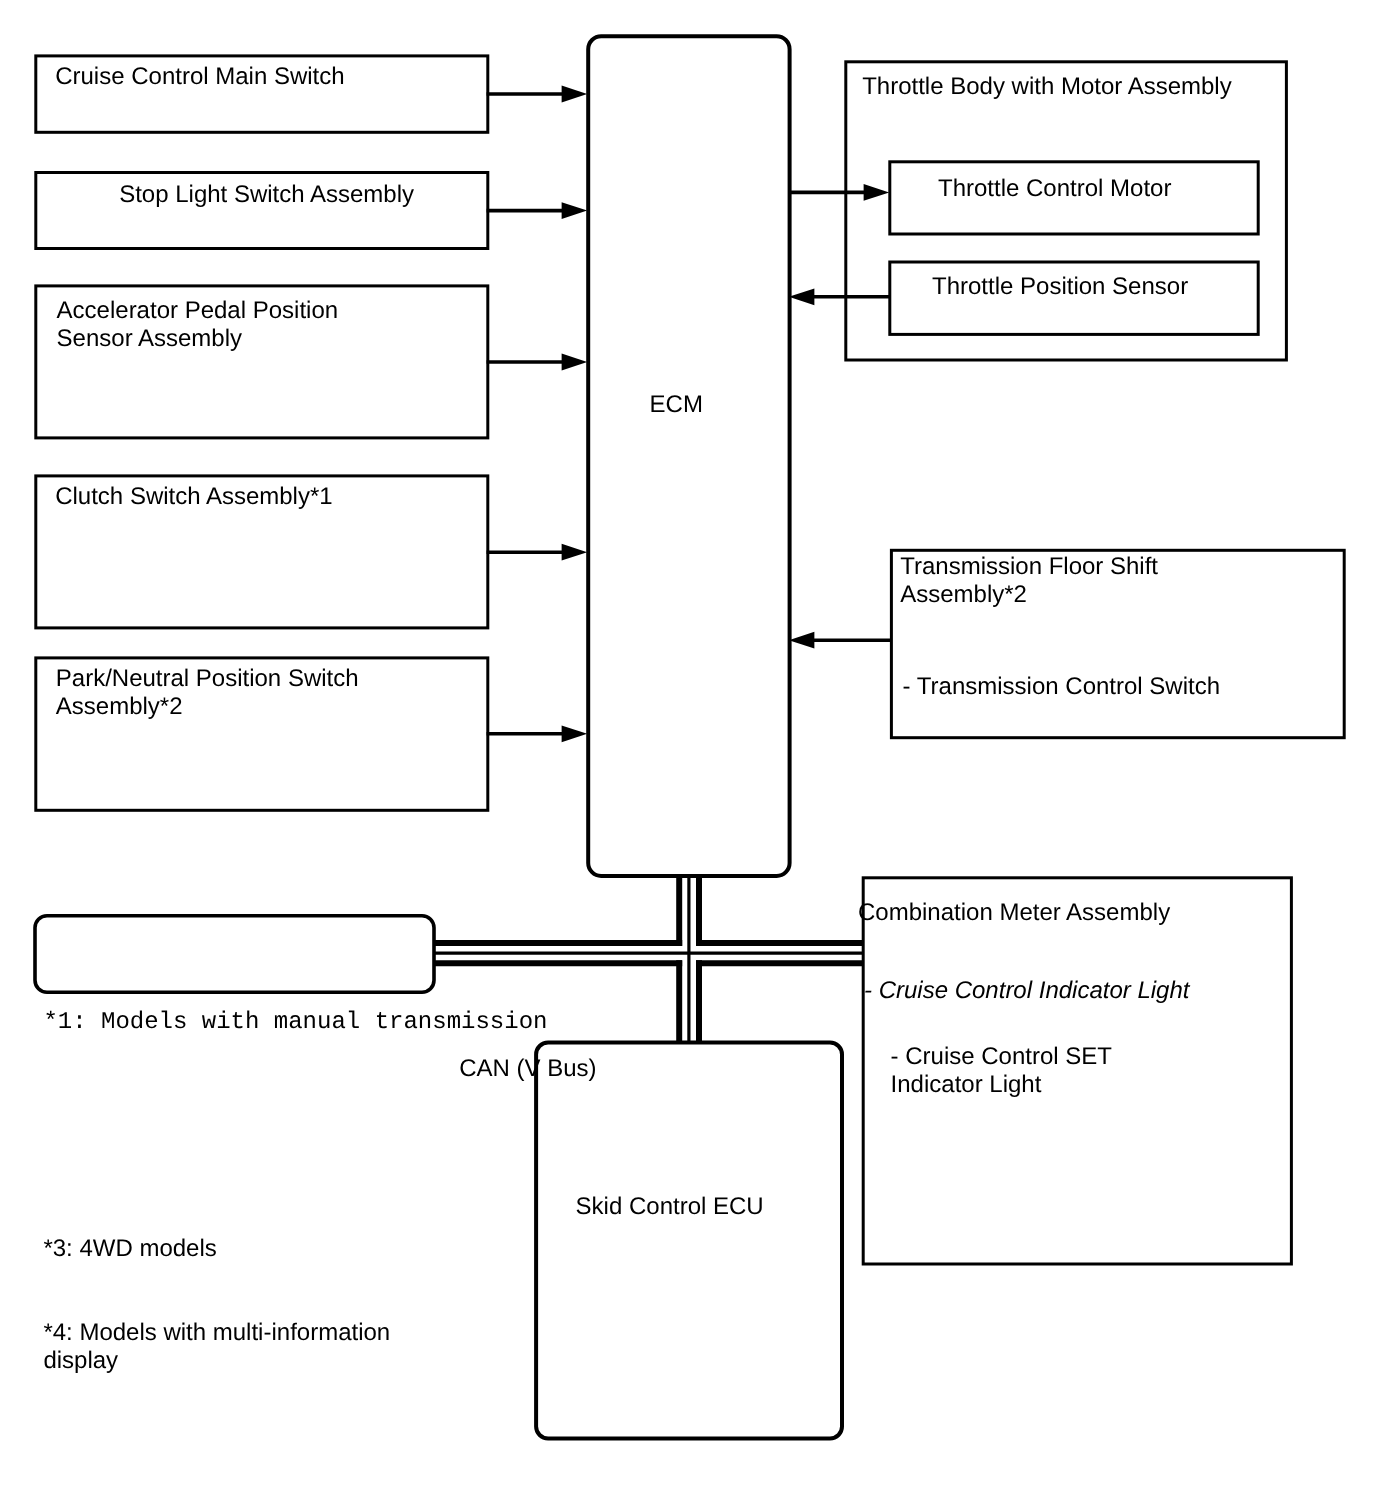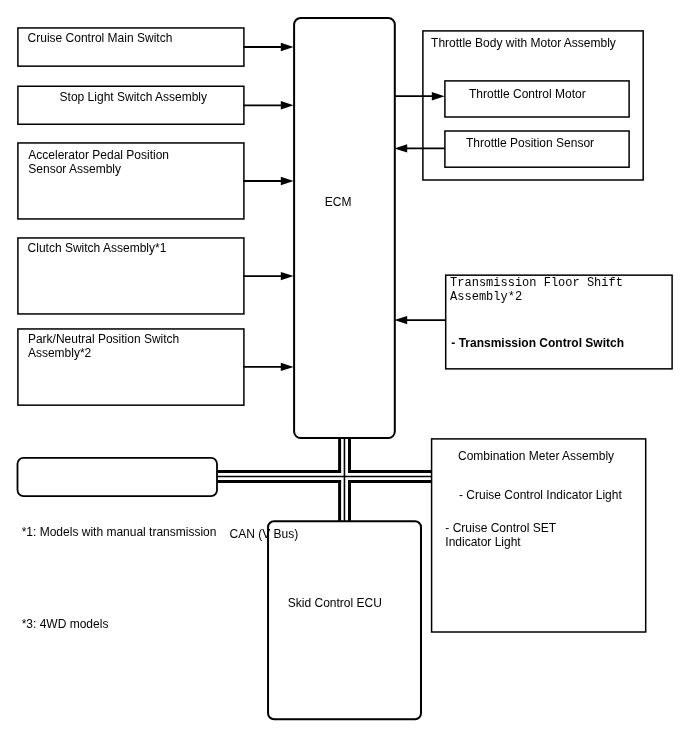--- a/index.html
+++ b/index.html
@@ -79,24 +79,26 @@
 <div class="lbl" style="left:27.60px;top:89.70px;margin-left:32px;">Stop Light Switch Assembly</div>
 <div class="lbl" style="left:28.30px;top:148.10px;">Accelerator Pedal Position
 Sensor Assembly</div>
 <div class="lbl" style="left:27.60px;top:240.60px;">Clutch Switch Assembly*1</div>
 <div class="lbl" style="left:27.90px;top:332.00px;">Park/Neutral Position Switch
 Assembly*2</div>
 <div class="lbl" style="left:324.80px;top:195.10px;">ECM</div>
 <div class="lbl" style="left:431.10px;top:35.80px;">Throttle Body with Motor Assembly</div>
 <div class="lbl" style="left:469.00px;top:86.80px;">Throttle Control Motor</div>
 <div class="lbl" style="left:466.00px;top:135.70px;">Throttle Position Sensor</div>
-<div class="lbl" style="left:450.10px;top:275.70px;font-family:Liberation Mono, monospace;">Transmission Floor Shift
+<div class="lbl" style="left:450.10px;top:275.70px;">Transmission Floor Shift
 Assembly*2</div>
-<div class="lbl" style="left:451.30px;top:335.80px;font-weight:bold;">- Transmission Control Switch</div>
+<div class="lbl" style="left:451.30px;top:335.80px;">- Transmission Control Switch</div>
 <div class="lbl" style="left:287.80px;top:595.80px;text-align:center;">Skid Control ECU</div>
 <div class="lbl" style="left:229.60px;top:490.90px;margin-top:36px;">CAN (V Bus)</div>
-<div class="lbl" style="left:458px;top:448.80px;">Combination Meter Assembly</div>
-<div class="lbl" style="left:459px;top:487.90px;">- Cruise Control Indicator Light</div>
+<div class="lbl" style="left:429px;top:448.80px;">Combination Meter Assembly</div>
+<div class="lbl" style="left:432px;top:487.90px;font-style:italic;">- Cruise Control Indicator Light</div>
 <div class="lbl" style="left:445.30px;top:521.20px;">- Cruise Control SET
 Indicator Light</div>
-<div class="lbl" style="left:21.70px;top:525px;">*1: Models with manual transmission</div>
+<div class="lbl" style="left:21.70px;top:504px;font-family:Liberation Mono, monospace;">*1: Models with manual transmission</div>
 <div class="lbl" style="left:21.70px;top:616.90px;">*3: 4WD models</div>
+<div class="lbl" style="left:21.70px;top:659.00px;">*4: Models with multi-information
+display</div>
 </div>
 
 </body></html>

